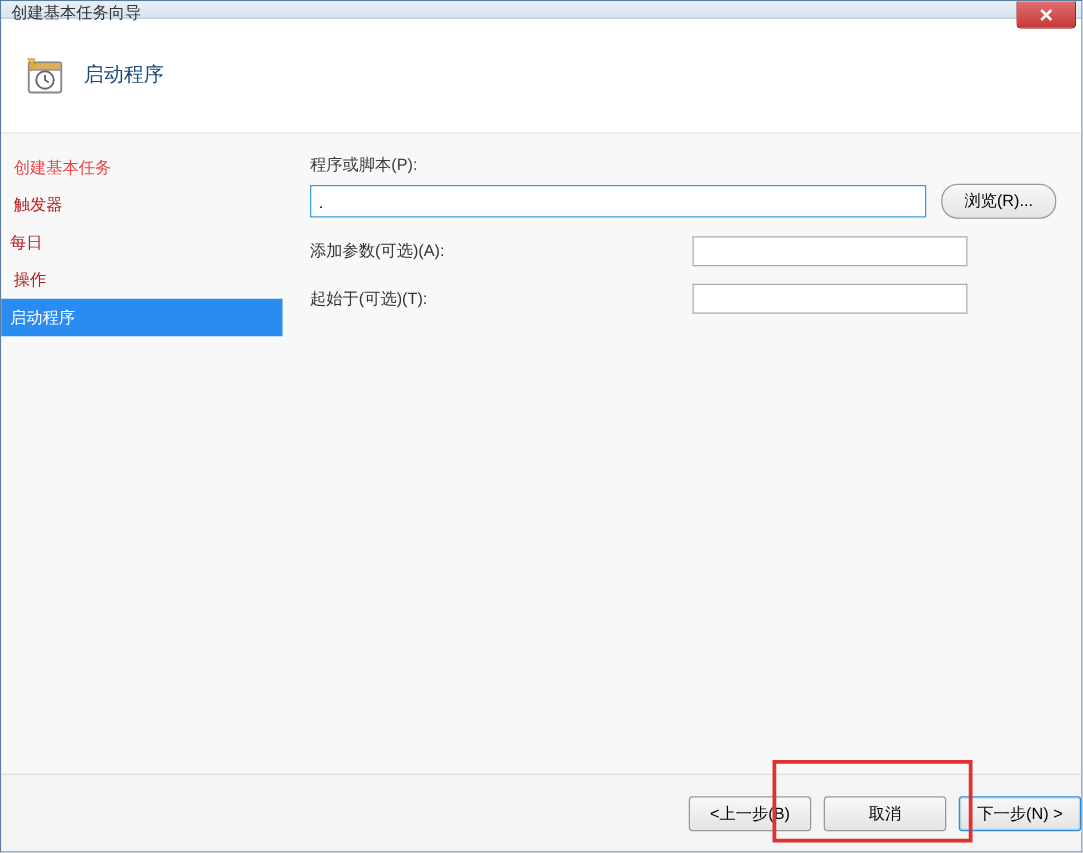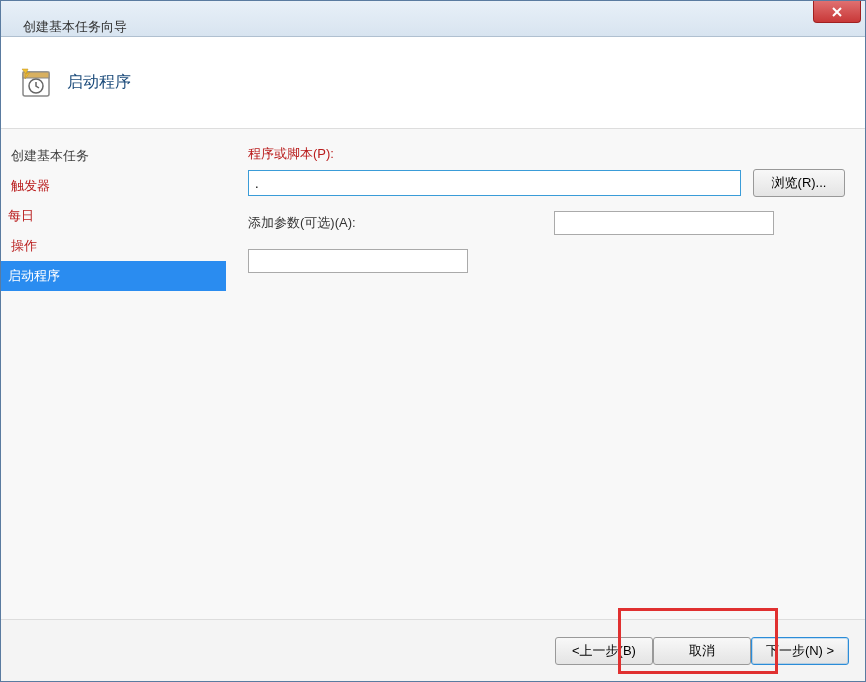--- a/index.html
+++ b/index.html
@@ -17,26 +17,26 @@
     }
     .window {
       width: 866px;
       height: 682px;
       background: #fff;
       border: 1px solid #5a7ba0;
       display: flex;
       flex-direction: column;
     }
     .titlebar {
-      height: 36px;
+      height: 14px;
       background: linear-gradient(to bottom, #e8f0f8, #d8e4f0);
       border-bottom: 1px solid #b0c0d0;
       display: flex;
-      align-items: flex-end;
-      padding-left: 22px;
+      align-items: flex-start;
+      padding-left: 8px;
       position: relative;
     }
     .titlebar-text {
       color: #333;
       font-size: 13px;
     }
     .close-btn {
       position: absolute;
       right: 4px;
       top: 0px;
@@ -91,31 +91,31 @@
       padding-left: 10px;
     }
     .sidebar-item.level-2 {
       padding-left: 7px;
     }
     .sidebar-item.selected {
       background: #2a8cf0;
       color: #fff;
     }
     .sidebar-item.plain {
-      color: #404040;
+      color: #ef4444;
     }
     .content {
       flex: 1;
       padding: 16px 20px 10px 22px;
     }
     .form-row {
       margin-bottom: 10px;
     }
     .form-label {
-      color: #b91c1c;
+      color: #404040;
       font-size: 13px;
       margin-bottom: 6px;
       display: block;
     }
     .row-inline {
       display: flex;
       align-items: center;
       gap: 12px;
     }
     .script-input {
@@ -125,21 +125,21 @@
       background: #fff;
       padding: 2px 6px;
       font-size: 13px;
       outline: none;
     }
     .browse-btn {
       width: 92px;
       height: 28px;
       background: linear-gradient(to bottom, #f8f8f8, #e4e4e4);
       border: 1px solid #999;
-      border-radius: 3px;
+      border-radius: 13px;
       cursor: pointer;
       font-size: 13px;
       font-family: inherit;
     }
     .param-row {
       display: flex;
       align-items: center;
       margin-top: 14px;
       gap: 16px;
     }
@@ -156,21 +156,21 @@
       padding: 2px 6px;
       font-size: 13px;
       outline: none;
     }
     .footer {
       height: 62px;
       border-top: 1px solid #ddd;
       display: flex;
       align-items: center;
       justify-content: flex-end;
-      padding-right: 16px;
+      gap: 10px;
       background: #f4f4f4;
     }
     .nav-btn {
       min-width: 98px;
       height: 28px;
       background: linear-gradient(to bottom, #f8f8f8, #e4e4e4);
       border: 1px solid #999;
       border-radius: 3px;
       cursor: pointer;
       font-size: 13px;
@@ -232,20 +232,21 @@
           <button class="browse-btn">浏览(R)...</button>
         </div>
       </div>
 
       <div class="param-row">
         <span class="param-label">添加参数(可选)(A):</span>
         <input type="text" class="param-input" value="" style="">
       </div>
 
       <div class="param-row">
+        <span class="param-label">起始于(可选)(T):</span>
         <input type="text" class="param-input" value="" style="">
       </div>
     </div>
 
   </div>
 
   <div class="footer">
     <button class="nav-btn">&lt;上一步(B)</button>
     <button class="nav-btn">取消</button>
     <button class="nav-btn primary">下一步(N) &gt;</button>

